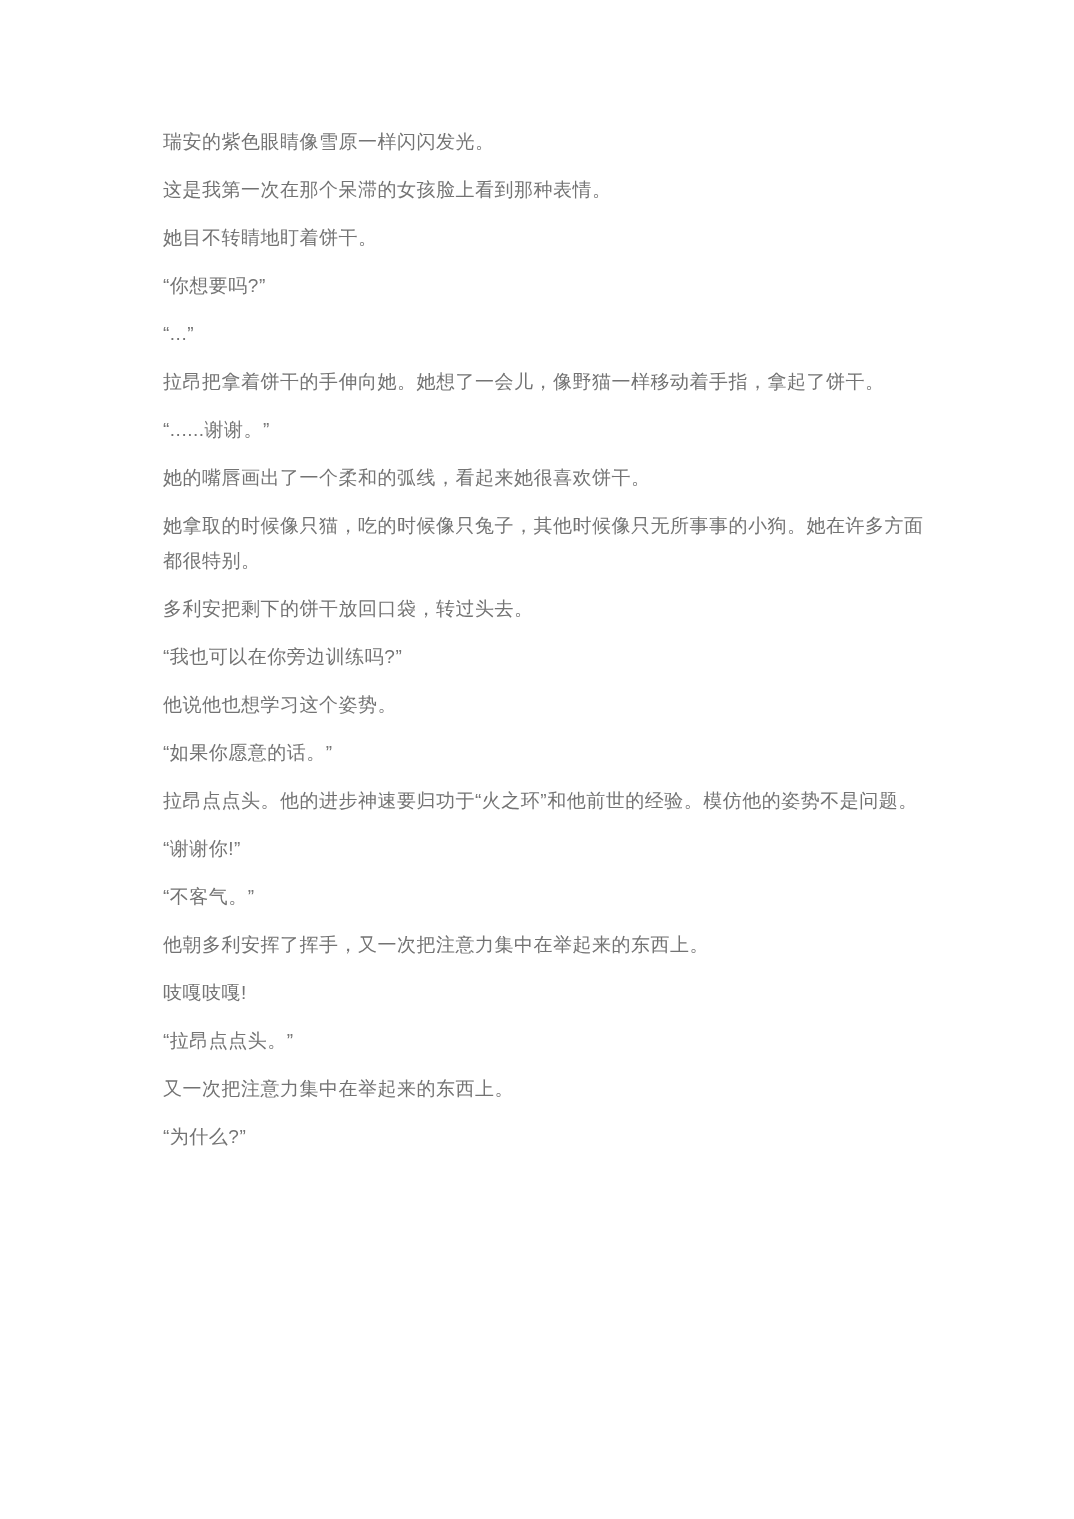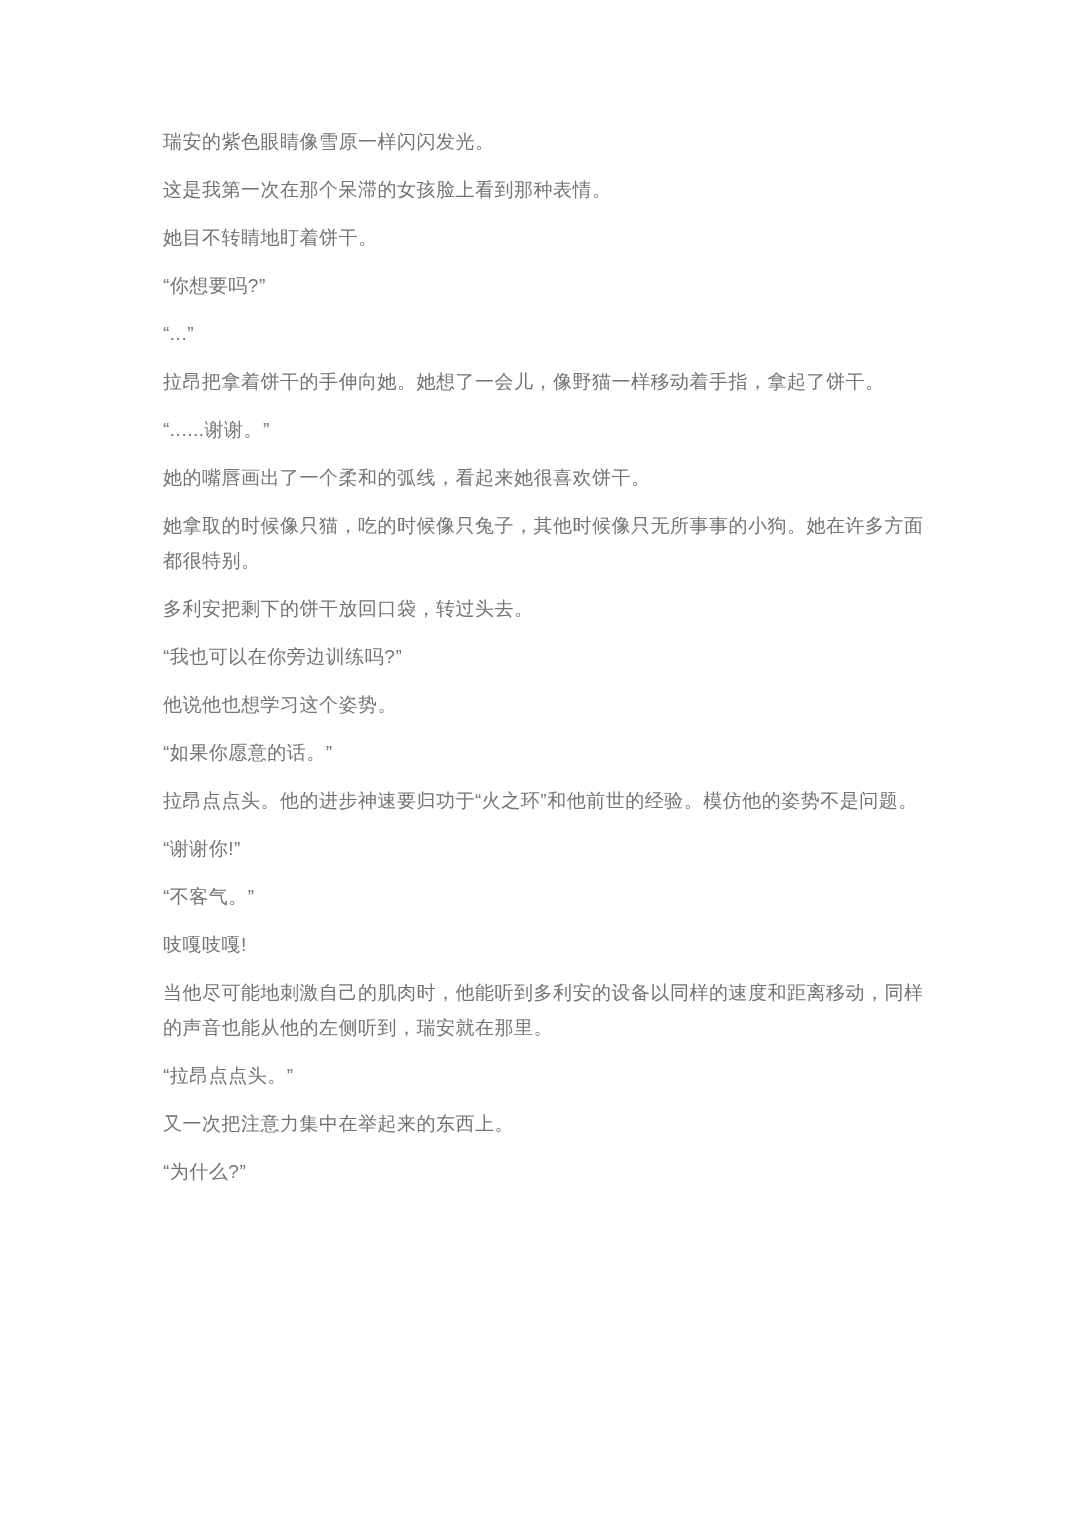--- a/index.html
+++ b/index.html
@@ -43,18 +43,18 @@
   <p>“......谢谢。”</p>
   <p>她的嘴唇画出了一个柔和的弧线，看起来她很喜欢饼干。</p>
   <p>她拿取的时候像只猫，吃的时候像只兔子，其他时候像只无所事事的小狗。她在许多方面都很特别。</p>
   <p>多利安把剩下的饼干放回口袋，转过头去。</p>
   <p>“我也可以在你旁边训练吗?”</p>
   <p>他说他也想学习这个姿势。</p>
   <p>“如果你愿意的话。”</p>
   <p>拉昂点点头。他的进步神速要归功于“火之环”和他前世的经验。模仿他的姿势不是问题。</p>
   <p>“谢谢你!”</p>
   <p>“不客气。”</p>
+  <p>他朝多利安挥了挥手，又一次把注意力集中在举起来的东西上。</p>
   <p>吱嘎吱嘎!</p>
-  <p>当他尽可能地刺激自己的肌肉时，他能听到多利安的设备以同样的速度和距离移动，同样的声音也能从他的左侧听到，瑞安就在那里。</p>
   <p>“拉昂点点头。”</p>
   <p>又一次把注意力集中在举起来的东西上。</p>
   <p>“为什么?”</p>
 </div>
 
 </body></html>

